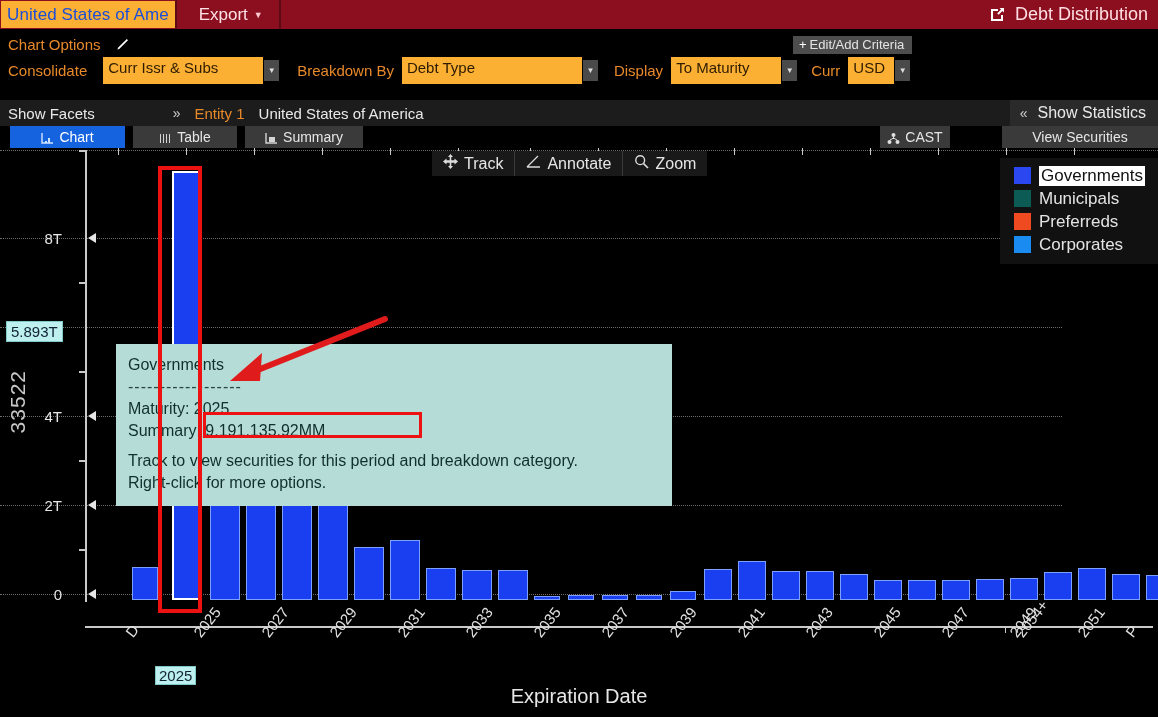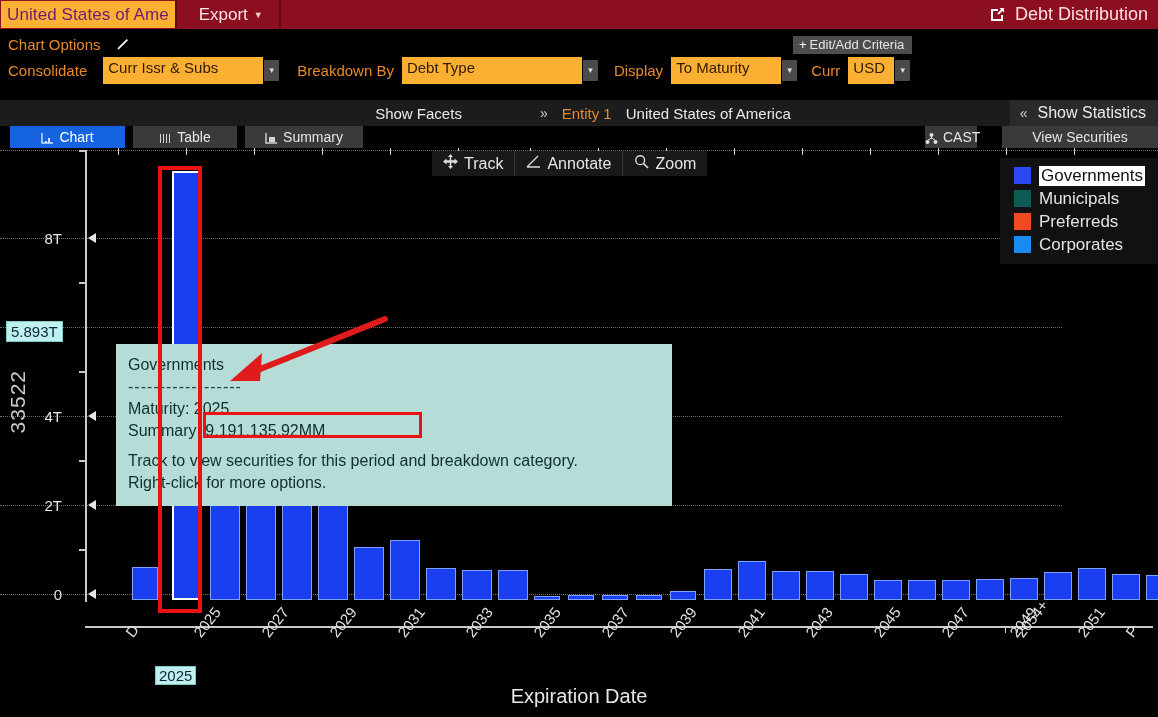--- a/index.html
+++ b/index.html
@@ -11,21 +11,21 @@
   }
   #app { position: relative; width: 1158px; height: 717px; background: #000; }
 
   
   .titlebar {
     position: absolute; left: 0; top: 0; width: 1158px; height: 29px;
     background: #8b0f1e;
     display: flex; align-items: stretch;
   }
   .tb-entity {
-    background: #fbb034; color: #701a75;
+    background: #fbb034; color: #1d4ed8;
     font-size: 17px; line-height: 27px; padding: 0 6px;
     margin: 1px 0 1px 1px;
     white-space: nowrap; letter-spacing: .1px;
   }
   .tb-export {
     color: #ffe0e6; font-size: 17px; line-height: 29px;
     padding: 0 16px 0 22px; white-space: nowrap;
     border-right: 2px solid #5e0a14;
   }
   .tb-export .caret { font-size: 9px; vertical-align: middle; margin-left: 6px; color:#ffc9d2;}
@@ -60,21 +60,21 @@
   .edit-criteria {
     position:absolute; left: 793px; top: 36px;
     background: #4d4d4d; color: #e4e4e4; font-size: 13px;
     padding: 2px 8px 2px 6px; height: 18px; line-height: 14px; white-space: nowrap;
   }
   .edit-criteria .plus { color:#fff; font-size: 13px; margin-right:3px; }
 
   
   .facets {
     position: absolute; left: 0; top: 100px; width: 1158px; height: 26px;
-    background: #1c1c1c; display: flex; align-items: center; justify-content: center;
+    background: #1c1c1c; display: flex; align-items: center;
   }
   .facets .fx { font-size: 15px; white-space: nowrap; }
   .chev { color:#cfcfcf; font-size: 14px; }
   .stats-box {
     position: absolute; right: 0; top: 100px; height: 26px;
     background: #2a2a2a; display:flex; align-items:center; gap:10px;
     padding: 0 12px 0 10px;
   }
 
   
@@ -263,21 +263,21 @@
     </div>
     <div class="tab" style="left:245px; width:118px;">
       <span class="tico">
         <svg width="13" height="11" viewBox="0 0 13 11">
             <path d="M1 0 v10 h11" stroke="#d4d4d4" stroke-width="1.4" fill="none"></path>
             <path d="M4 4 h6 v5 h-6z" fill="#d4d4d4"></path>
           </svg>
       </span><span>Summary</span>
     </div>
 
-    <div class="tab" style="left:925px; width:52px;">
+    <div class="tab" style="left:880px; width:70px;">
       <span class="tico">
         <svg width="13" height="11" viewBox="0 0 13 11">
             <circle cx="6.5" cy="2" r="2" fill="#e0e0e0"></circle>
             <circle cx="2.5" cy="9" r="2" fill="#e0e0e0"></circle>
             <circle cx="10.5" cy="9" r="2" fill="#e0e0e0"></circle>
             <path d="M6.5 3 v3 M3 7 L6.5 5 M10 7 L6.5 5" stroke="#e0e0e0" stroke-width="1"></path>
           </svg>
       </span><span>CAST</span>
     </div>
     <div class="tab" style="left:1002px; width:156px;">

